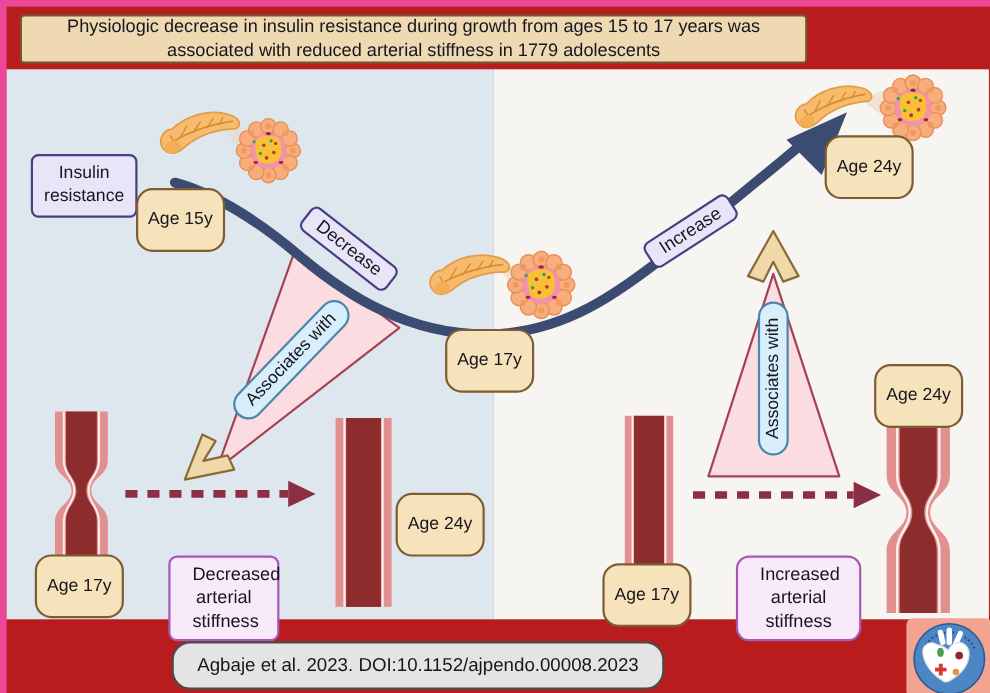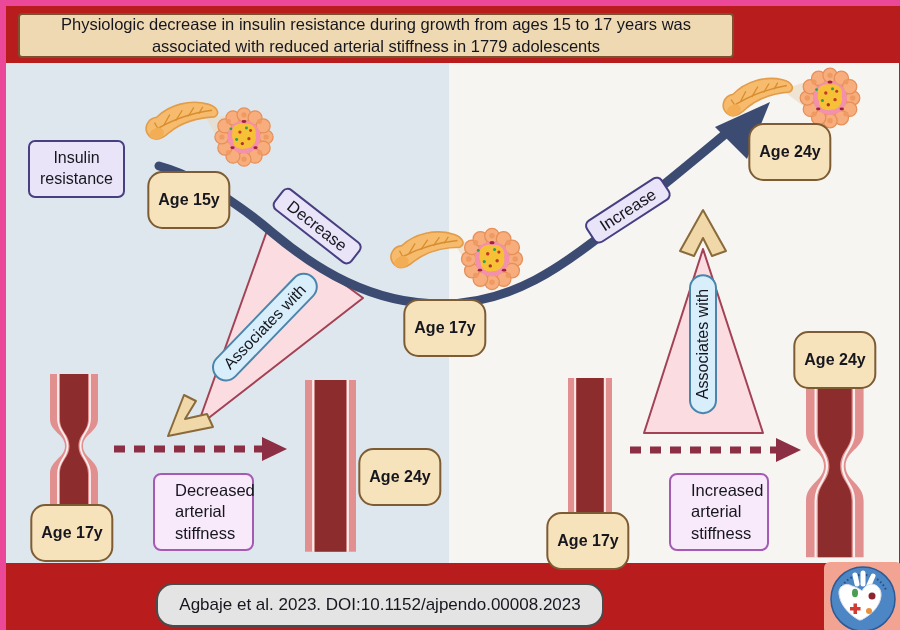--- a/index.html
+++ b/index.html
@@ -9,39 +9,39 @@
   #panel-left{left:0;width:443px;background:#dfe7ee;}
   #panel-right{left:443px;width:450px;background:#f7f5f1;}
   #gfx{position:absolute;left:0;top:0;z-index:1;}
   .lbl{position:absolute;z-index:2;color:#16161e;}
   .center-anchor{transform:translate(-50%,-50%);}
   #banner{left:12px;top:7px;width:716px;height:45px;background:#eed9b2;border:2px solid #7a5230;
           border-radius:4px;display:flex;align-items:center;justify-content:center;text-align:center;
           font-size:16.5px;line-height:1.28;box-sizing:border-box;}
   #banner span{display:block;max-width:640px;}
   .age-pill{background:#f7e3bb;border:2px solid #7d5c33;border-radius:15px;padding:18px 9px;
-            font-size:16px;white-space:nowrap;font-weight:bold;}
+            font-size:16px;white-space:nowrap;}
   .lav-box{background:#eae4f9;border:2px solid #463f82;border-radius:7px;}
   #insulin-resistance{left:22px;top:134px;width:97px;height:58px;display:flex;align-items:center;
             justify-content:center;text-align:center;font-size:16px;line-height:1.3;box-sizing:border-box;}
   .tilt-box{padding:2px 12px;font-size:16.5px;white-space:nowrap;}
   #decrease{left:311px;top:220px;transform:translate(-50%,-50%) rotate(38deg);}
   #increase{left:622px;top:204px;transform:translate(-50%,-50%) rotate(-33deg);}
   .assoc-pill{background:#d8eefb;border:2px solid #4a86ac;border-radius:17px;padding:3px 13px;
               font-size:16px;white-space:nowrap;}
   #assoc-left{left:259px;top:321px;transform:translate(-50%,-50%) rotate(-46deg);}
   #assoc-right{left:697px;top:338px;transform:translate(-50%,-50%) rotate(-90deg);}
   .outcome-box{background:#f9eafb;border:2px solid #a55ab4;border-radius:8px;font-size:16.5px;
-               line-height:1.3;text-align:left;padding:5px 20px;box-sizing:border-box;}
+               line-height:1.3;text-align:center;padding:5px 20px;box-sizing:border-box;margin-top:32px;}
   #outcome-left{left:147px;top:467px;width:101px;}
-  #outcome-right{left:663px;top:467px;width:100px;}
+  #outcome-right{left:663px;top:467px;width:114px;border-radius:12px;}
   #citation{left:150px;top:577px;width:448px;height:44px;background:#e4e4e4;border:2px solid #4b4b4b;
             border-radius:17px;display:flex;align-items:center;justify-content:center;font-size:17px;
             box-sizing:border-box;}
-  #age15{left:183px;top:194px;} #age17-curve{left:439px;top:322px;} #age24-topright{left:784px;top:146px;}
+  #age15{left:158px;top:194px;} #age17-curve{left:439px;top:322px;} #age24-topright{left:784px;top:146px;}
   #age17-bl{left:66px;top:527px;} #age24-lp{left:394px;top:471px;}
   #age17-rp{left:582px;top:535px;} #age24-rv{left:829px;top:354px;}
 </style>
 </head>
 <body>
 
 <div id="fig">
 
   <div id="panel-left" class="panel"></div>
   <div id="panel-right" class="panel"></div>

